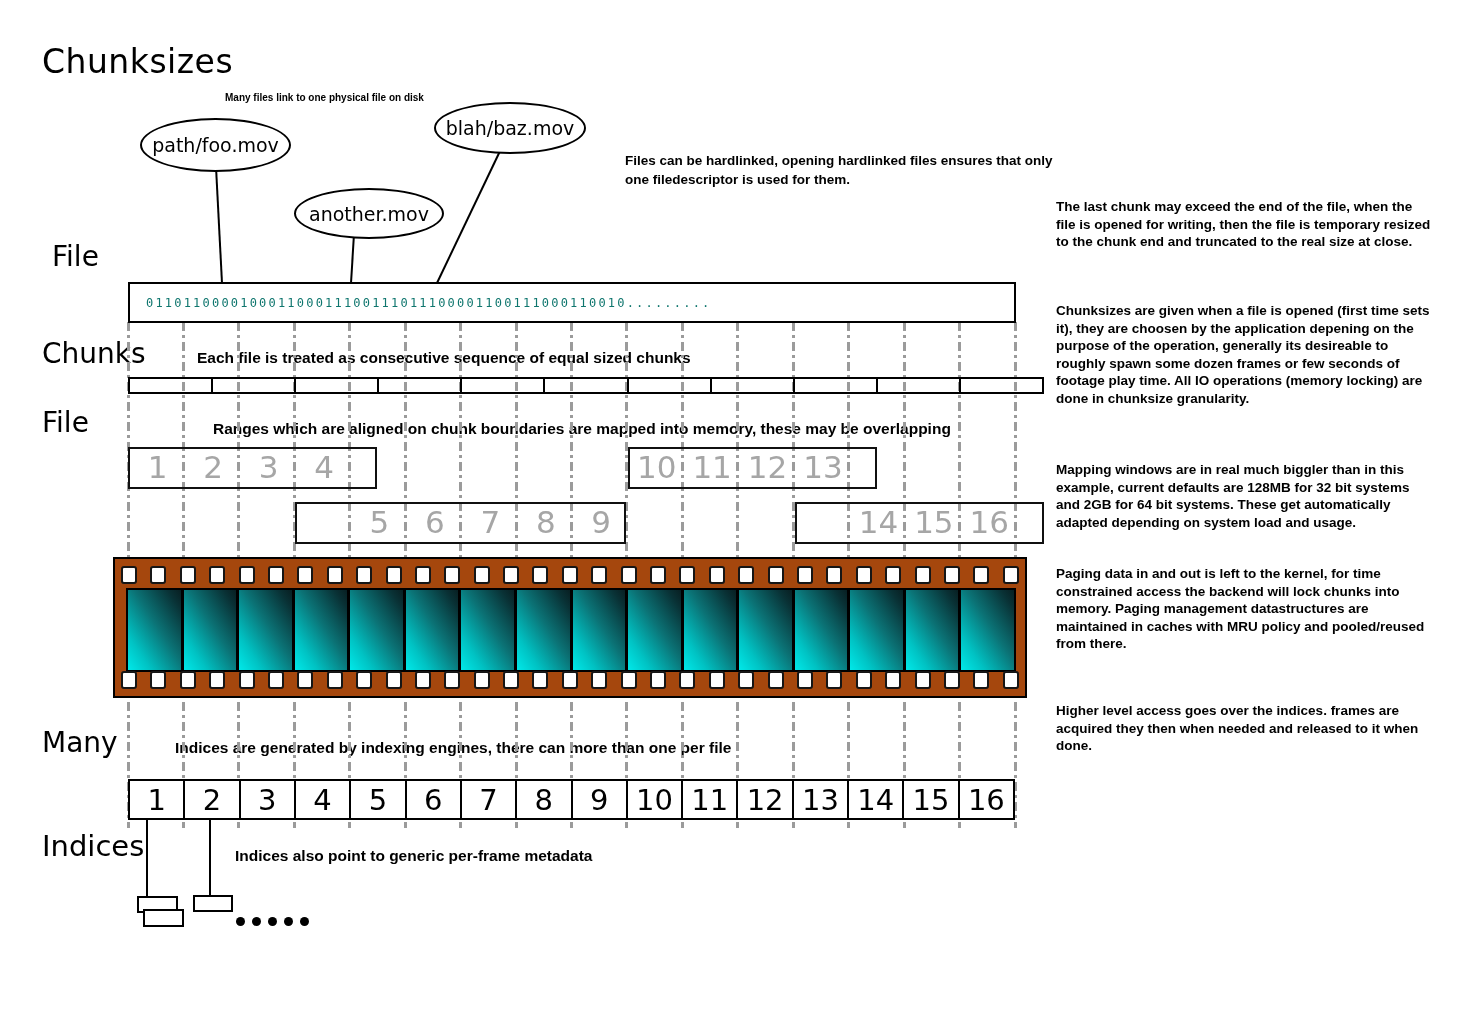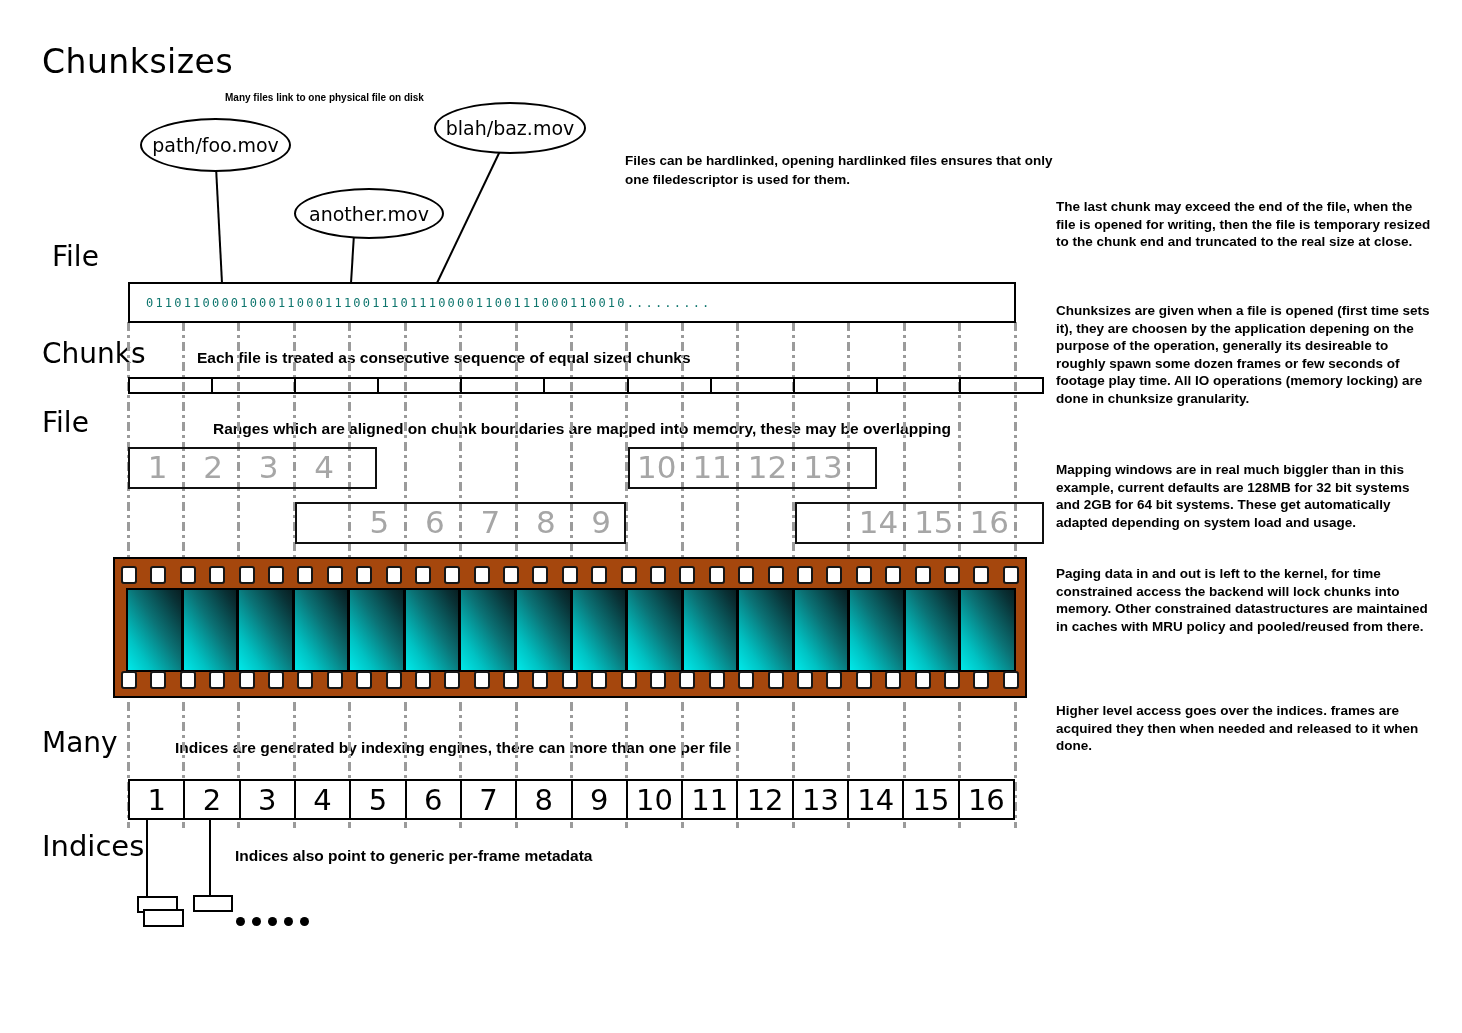--- a/index.html
+++ b/index.html
@@ -302,16 +302,16 @@
       <div class="dot"></div>
       <div class="dot"></div>
       <div class="dot"></div>
       <div class="dot"></div>
       <div class="dot"></div>
     </div>
 
   <div class="note note-0">The last chunk may exceed the end of the file, when the file is opened for writing, then the file is temporary resized to the chunk end and truncated to the real size at close.</div>
   <div class="note note-1">Chunksizes are given when a file is opened (first time sets it), they are choosen by the application depening on the purpose of the operation, generally its desireable to roughly spawn some dozen frames or few seconds of footage play time. All IO operations (memory locking) are done in chunksize granularity.</div>
   <div class="note note-2">Mapping windows are in real much biggler than in this example, current defaults are 128MB for 32 bit systems and 2GB for 64 bit systems. These get automatically adapted depending on system load and usage.</div>
-  <div class="note note-3">Paging data in and out is left to the kernel, for time constrained access the backend will lock chunks into memory. Other constrained datastructures are maintained in caches with MRU policy and pooled/reused from there.</div>
+  <div class="note note-3">Paging data in and out is left to the kernel, for time constrained access the backend will lock chunks into memory. Paging management datastructures are maintained in caches with MRU policy and pooled/reused from there.</div>
   <div class="note note-4">Higher level access goes over the indices. frames are acquired they then when needed and released to it when done.</div>
 
 </div>
 
 </body></html>

